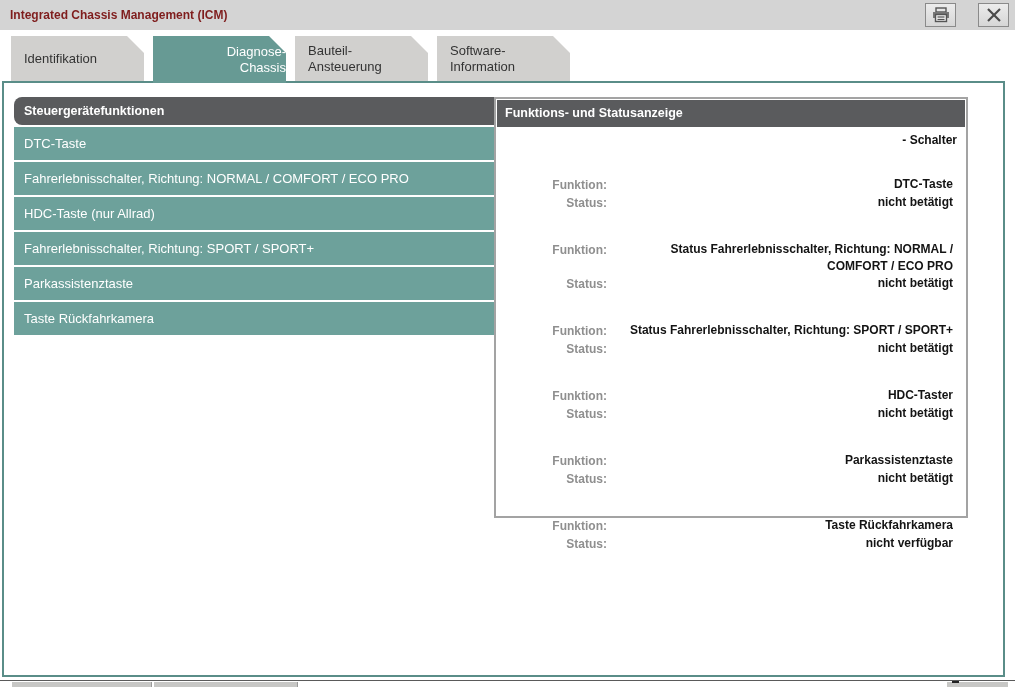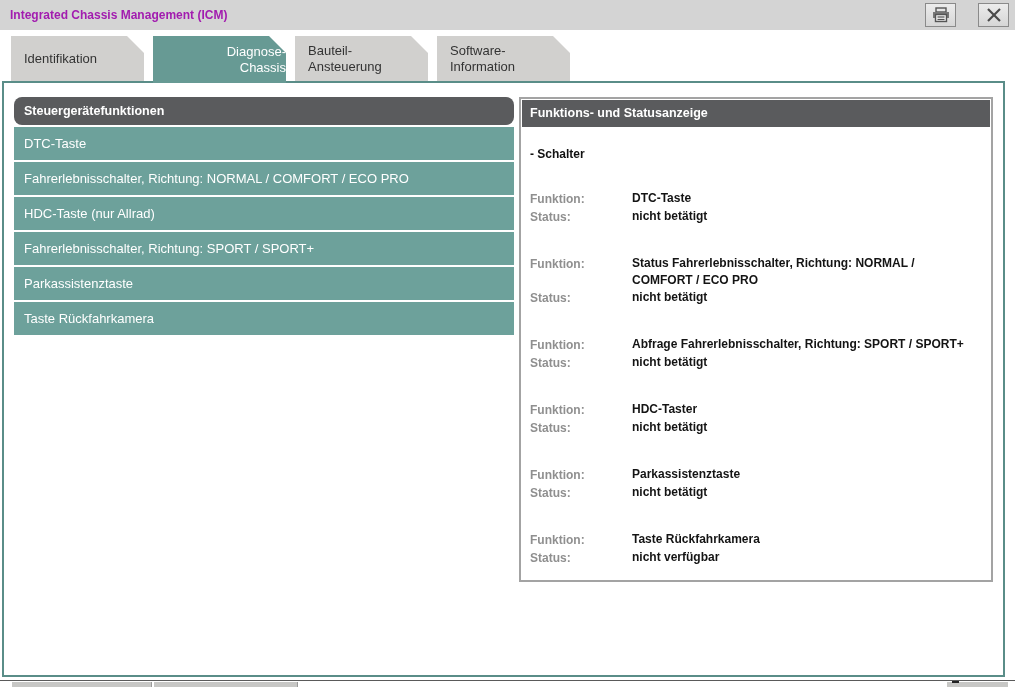--- a/index.html
+++ b/index.html
@@ -7,21 +7,21 @@
     position:relative;width:1015px;height:687px;background:#ffffff;
     font-family:"Liberation Sans",sans-serif;overflow:hidden;
   }
   
   .titlebar{
     position:absolute;left:0;top:0;width:1015px;height:30px;
     background:var(--titlebar-bg);
   }
   .titlebar .title{
     position:absolute;left:10px;top:0;line-height:30px;
-    font-size:12px;font-weight:bold;color:#a21caf;
+    font-size:12px;font-weight:bold;color:#7f1d1d;
   }
   .tb-btn{
     position:absolute;top:3px;width:31px;height:24px;box-sizing:border-box;
     background:linear-gradient(#ececec,#d6d6d6);
     border:1px solid #8a8a8a;display:flex;align-items:center;justify-content:center;
     cursor:default;
   }
   .tb-btn.print{left:925px;}
   .tb-btn.close{left:978px;}
   
@@ -46,28 +46,28 @@
   .left-panel .panel-header{
     height:28px;background:var(--panel-header);color:#fff;
     font-size:12.5px;font-weight:bold;line-height:28px;padding-left:10px;border-radius:8px;
   }
   .func-btn{
     margin-top:2px;height:33px;background:var(--teal-button);color:#fff;
     font-size:13px;display:flex;align-items:center;padding-left:10px;cursor:default;
   }
   
   .right-panel{
-    position:absolute;left:519px;top:97px;width:474px;height:485px;z-index:2;
+    position:absolute;left:494px;top:97px;width:474px;height:421px;z-index:2;
     box-sizing:border-box;border:2px solid var(--panel-border);background:#fff;padding:1px;
   }
   .right-panel .panel-header{
     height:27px;background:var(--panel-header);color:#fff;
     font-size:12.5px;font-weight:bold;line-height:27px;padding-left:8px;
   }
-  .status-content{padding:19px 8px 0 8px;}
+  .status-content{padding:5px 8px 0 8px;text-align:right;}
   .group-title{font-size:12px;font-weight:bold;color:#111;margin:1px 0 3px 0;}
   .entry{
     display:grid;grid-template-columns:102px 1fr;margin-bottom:9px;margin-top:29px;
   }
   .entry .lbl{
     font-size:12px;font-weight:bold;color:var(--label-gray);line-height:18px;
   }
   .entry .val{
     font-size:12px;font-weight:bold;color:#141414;line-height:17px;padding-right:4px;
   }
@@ -167,21 +167,21 @@
 
       <div class="entry">
         <span class="lbl">Funktion:</span>
         <span class="val">Status Fahrerlebnisschalter, Richtung: NORMAL / COMFORT / ECO PRO</span>
         <span class="lbl">Status:</span>
         <span class="val">nicht betätigt</span>
       </div>
 
       <div class="entry">
         <span class="lbl">Funktion:</span>
-        <span class="val">Abfrage Fahrerlebnisschalter, Richtung: SPORT /  SPORT+</span>
+        <span class="val">Status Fahrerlebnisschalter, Richtung: SPORT /  SPORT+</span>
         <span class="lbl">Status:</span>
         <span class="val">nicht betätigt</span>
       </div>
 
       <div class="entry">
         <span class="lbl">Funktion:</span>
         <span class="val">HDC-Taster</span>
         <span class="lbl">Status:</span>
         <span class="val">nicht betätigt</span>
       </div>

